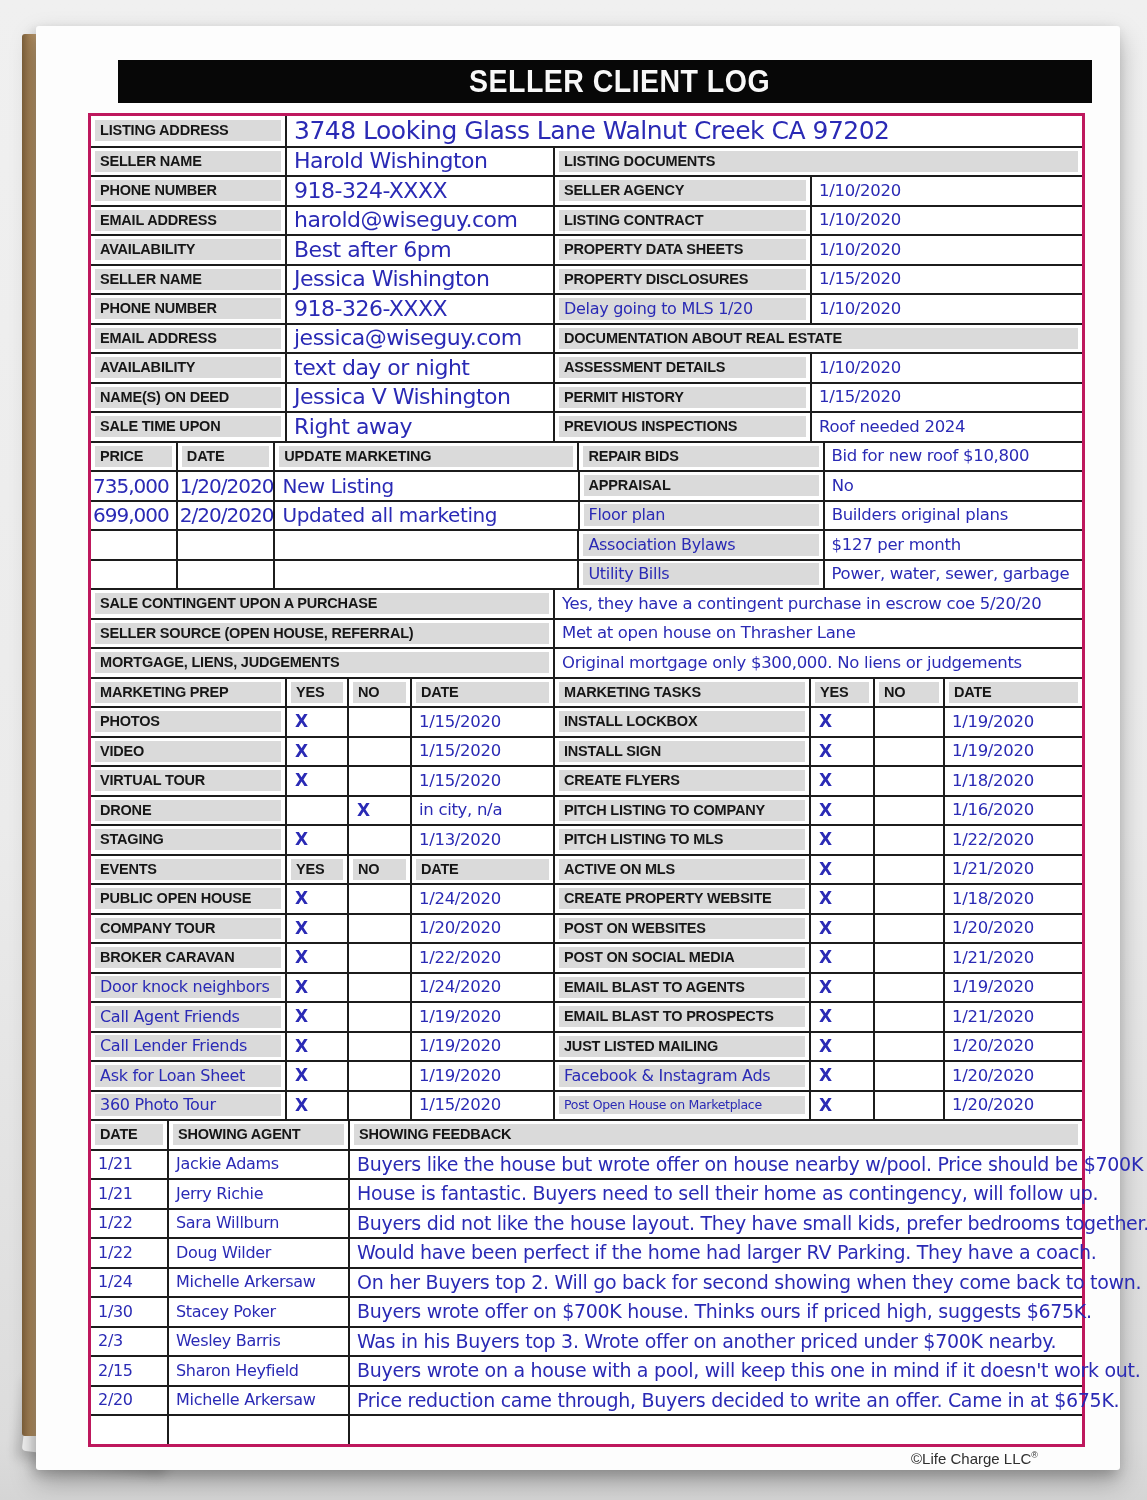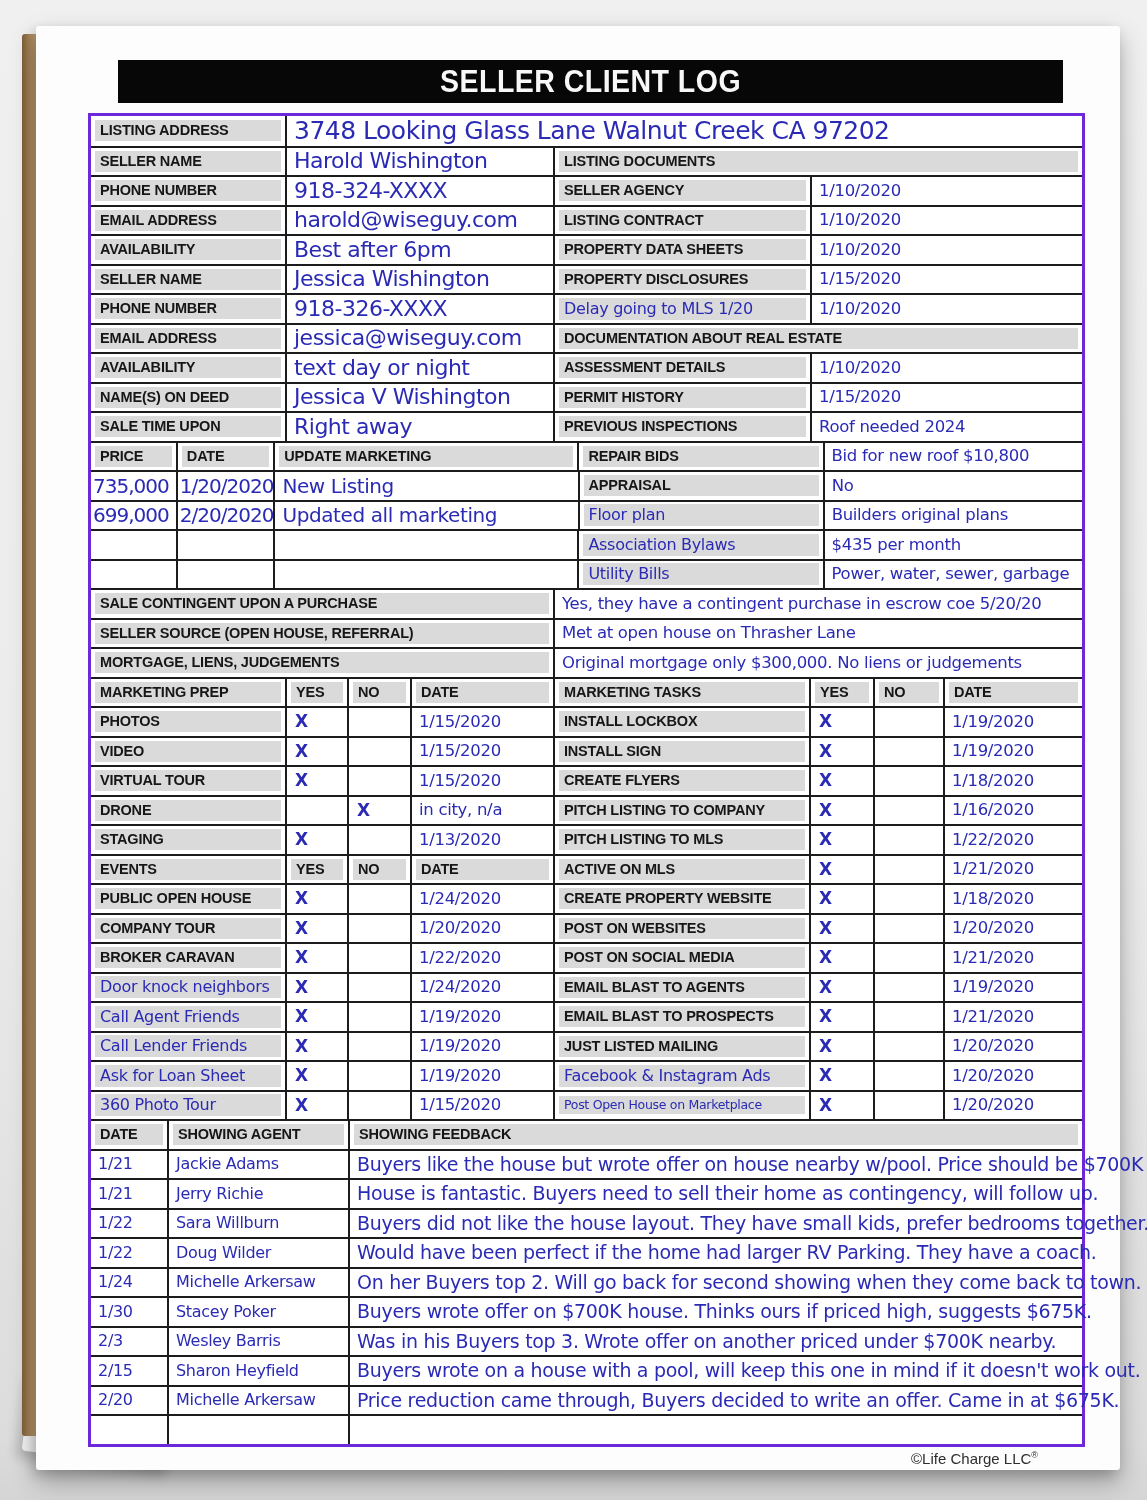--- a/index.html
+++ b/index.html
@@ -18,29 +18,29 @@
     background:linear-gradient(90deg,#7c5f3a,#b08c5e 55%,#c9a97e);
     transform:skewY(-.3deg);border-radius:3px 0 0 3px;
   }
   .pad{
     position:absolute;left:36px;top:26px;width:1084px;height:1444px;
     background:#fdfdfd;border-radius:3px;
     box-shadow:0 12px 26px rgba(0,0,0,.28),-3px 5px 12px rgba(0,0,0,.16);
   }
   .titlebar{
     position:absolute;left:82px;top:34px;width:945px;height:43px;
-    display:flex;align-items:center;justify-content:center;
+    display:flex;align-items:center;justify-content:center;padding-left:29px;
   }
   .titlebar .t{
     color:#f8f8f8;font-weight:bold;font-size:31px;letter-spacing:.5px;
     transform:scaleX(.92);white-space:nowrap;
   }
   .tbl{
     position:absolute;left:52px;top:87px;width:997px;
-    border:3px solid #6d28d9;background:#fff;box-sizing:border-box;
+    border:3px solid #be185d;background:#fff;box-sizing:border-box;
   }
   .row{display:flex;height:29.5px;border-top:2px solid #1c1c1c;box-sizing:border-box;}
   .row:first-child{border-top:none;}
   .c{box-sizing:border-box;border-left:2px solid #1c1c1c;display:flex;align-items:center;overflow:visible;}
   .c:first-child{border-left:none;}
   
   .w-lbl{width:194px}.w-lval{width:268px}.w-rlbl{width:257px}.w-rval{width:272px}
   .w-addr{width:797px}
   .w-price{width:89px}.w-pdate{width:102px}.w-pupd{width:319px}
   .w-half-l{width:462px}.w-half-r{width:529px}
@@ -289,21 +289,21 @@
         <div class="c w-pdate">
           <span class="ink num"></span>
         </div>
         <div class="c w-pupd">
           <span class="ink pm"></span>
         </div>
         <div class="c w-rlbl">
           <span class="lbl blue">Association Bylaws</span>
         </div>
         <div class="c w-rval">
-          <span class="ink md">$435 per month</span>
+          <span class="ink md">$127 per month</span>
         </div>
       </div>
       <div class="row">
         <div class="c w-price">
           <span class="ink num"></span>
         </div>
         <div class="c w-pdate">
           <span class="ink num"></span>
         </div>
         <div class="c w-pupd">

